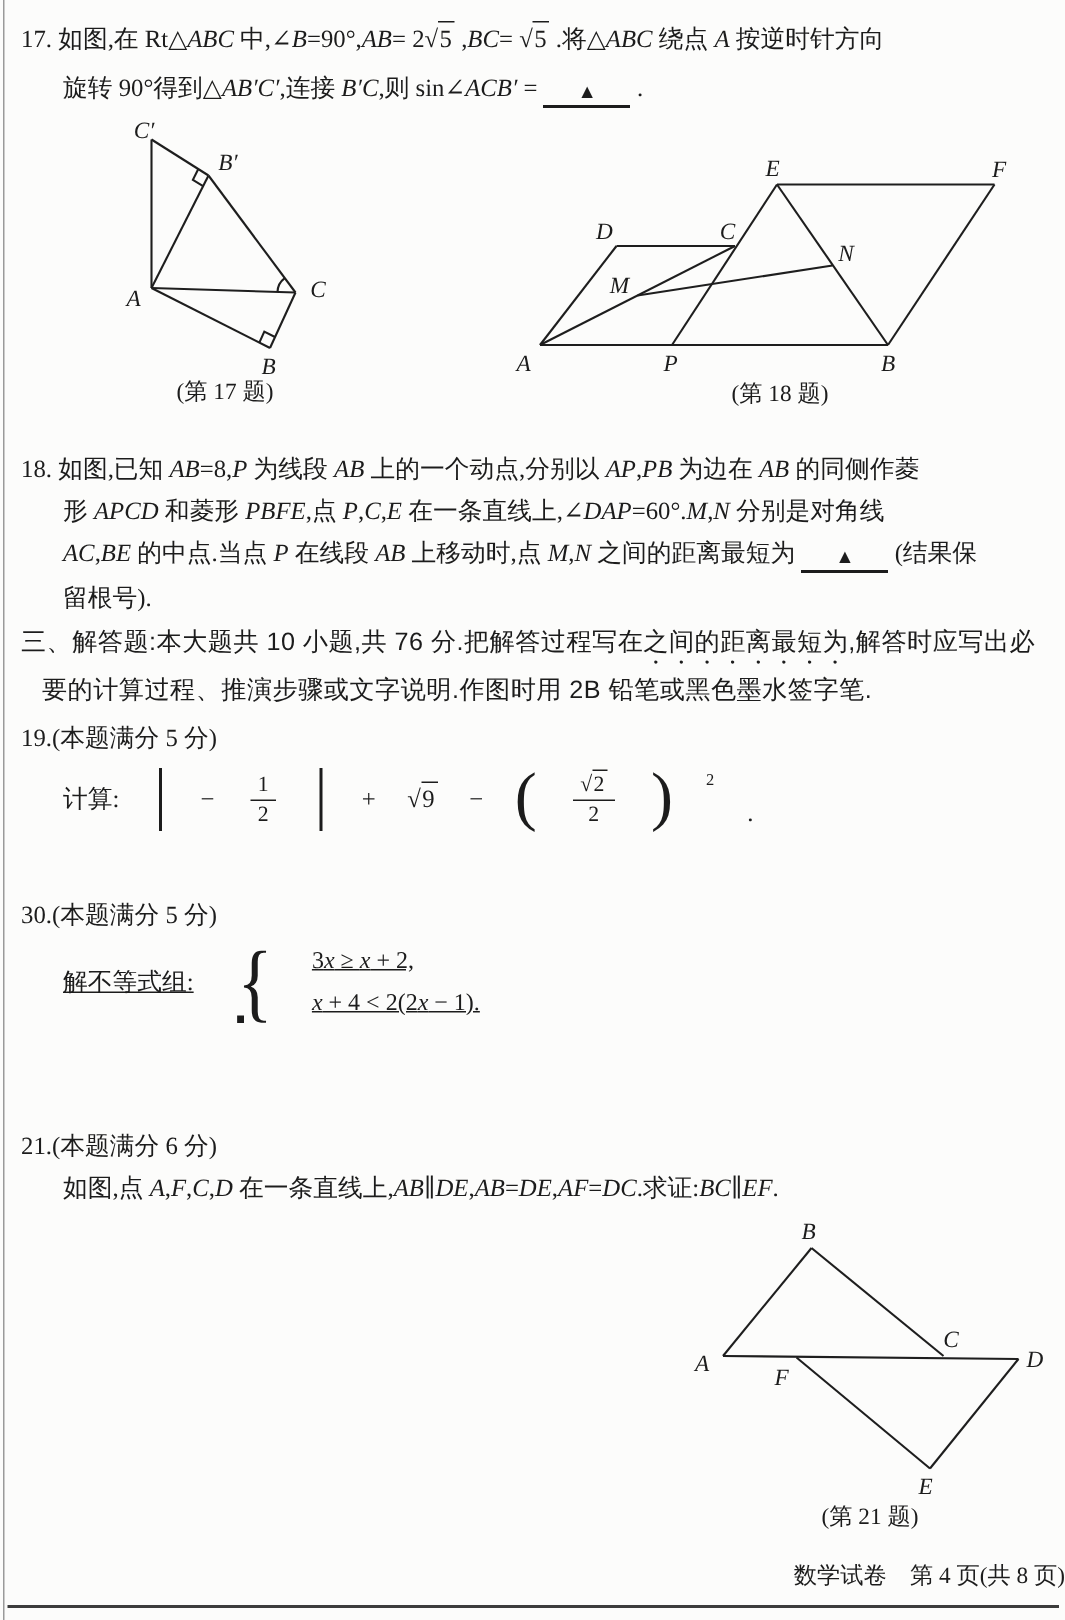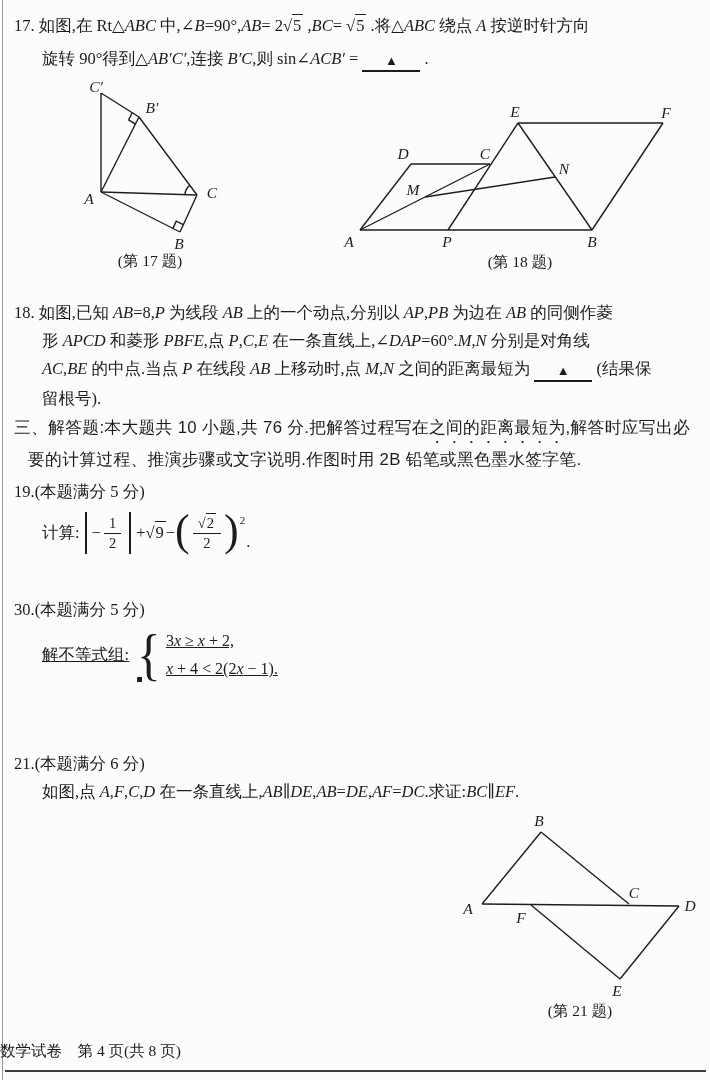--- a/index.html
+++ b/index.html
@@ -1,20 +1,20 @@
 <!DOCTYPE html>
 <html><head>
 <meta charset="utf-8">
 <style>
   html,body{margin:0;padding:0;}
   #page{position:relative;width:710px;height:1080px;background:#fcfcfb;overflow:hidden;
         font-family:"Liberation Serif","DejaVu Serif","DejaVu Sans",serif;color:#1c1c1c;}
   .line{position:absolute;white-space:nowrap;font-size:16.5px;line-height:22px;}
-  .fline{display:flex;align-items:center;height:56px;}
-  .centerline{width:710px;text-align:left;}
+  .fline{display:flex;align-items:center;height:56px;gap:21px;}
+  .centerline{width:710px;text-align:right;}
   .cn,.r,.rb{font-family:"Liberation Serif","DejaVu Serif","DejaVu Sans",serif;font-style:normal;}
   .m{font-family:"Liberation Serif","DejaVu Serif","DejaVu Sans",serif;font-style:italic;}
   .b,.em{font-family:"Liberation Sans","DejaVu Sans",sans-serif;font-weight:400;font-size:16.8px;letter-spacing:.3px;}
   .em{-webkit-text-emphasis:filled dot;-webkit-text-emphasis-position:under right;
       text-emphasis:filled dot;text-emphasis-position:under right;}
   .sqrt{white-space:nowrap;font-style:normal;}
   .sq-sign{font-style:normal;}
   .sq-rad{border-top:1.2px solid currentColor;padding:1px 2px 0 1px;}
   .frac{display:inline-flex;flex-direction:column;align-items:center;font-size:14.5px;line-height:1.15;margin:0 3px;font-style:normal;}
   .fr-num{padding:0 5px 1px;border-bottom:1.2px solid currentColor;}

